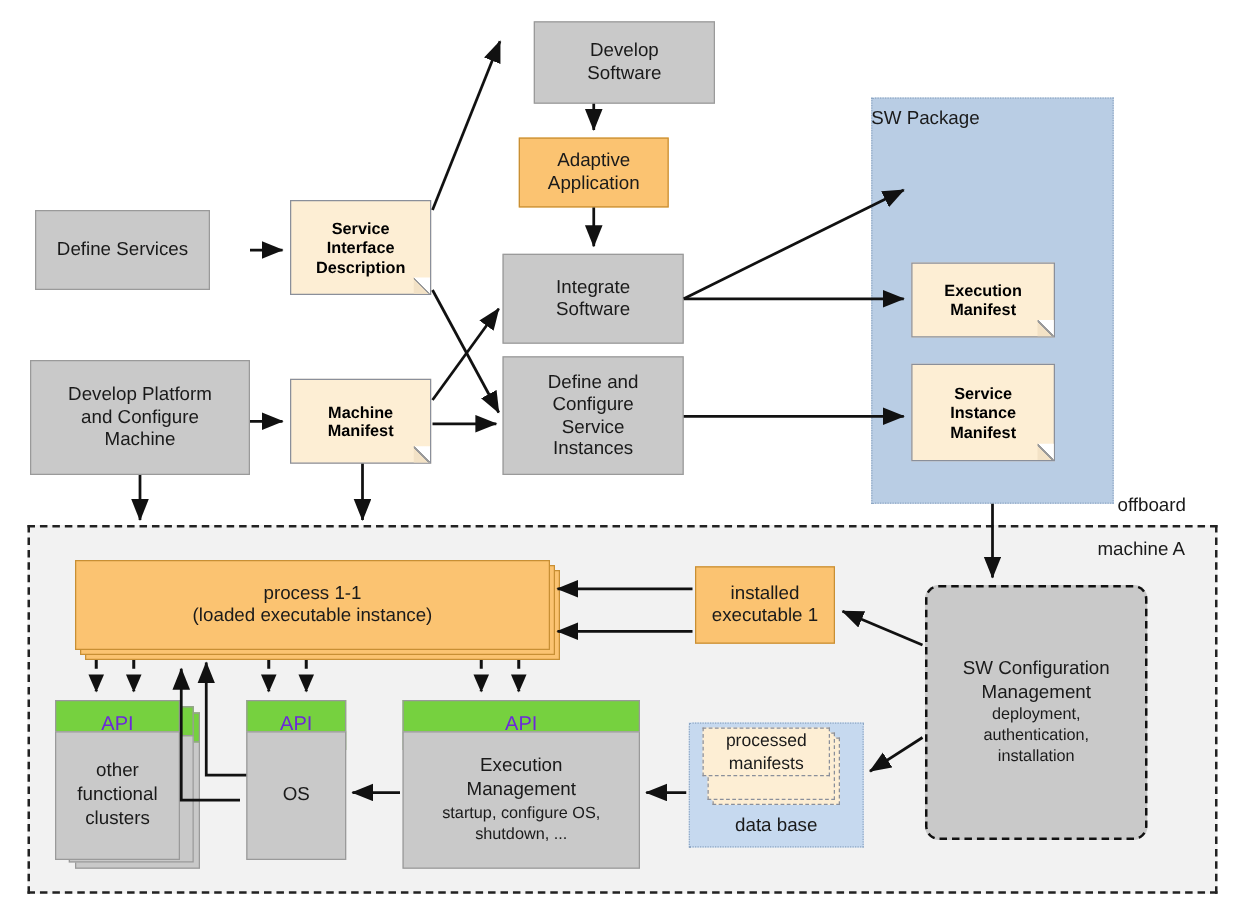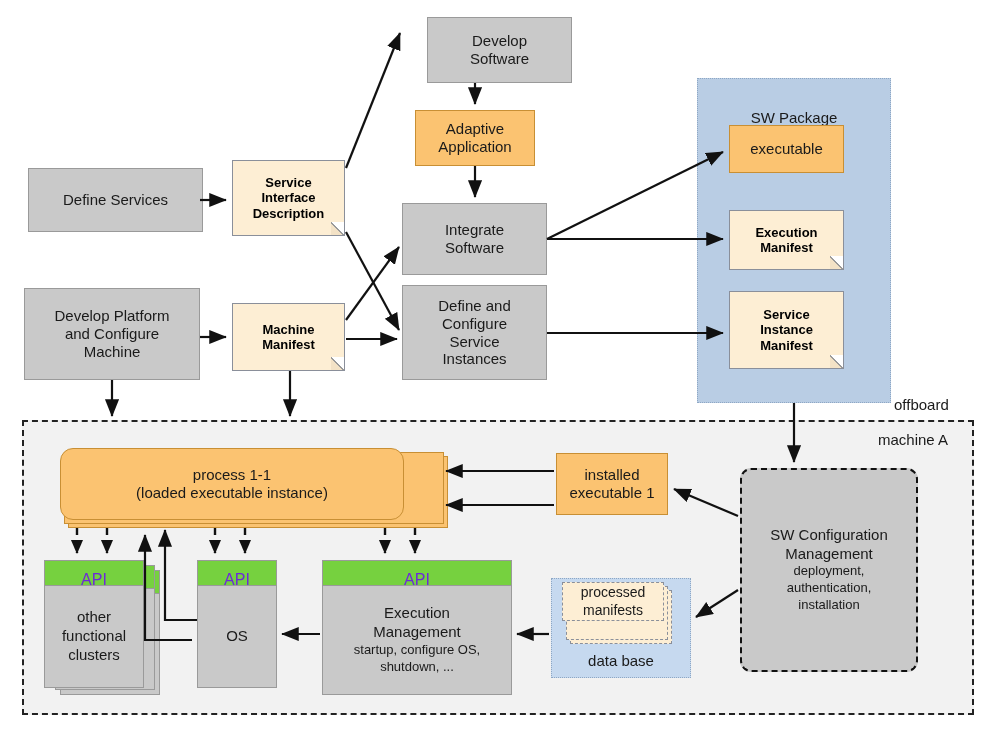--- a/index.html
+++ b/index.html
@@ -15,21 +15,21 @@
   
   .orange{background:#fbc371;border:1px solid #c88f34;color:#1a1a1a;font-size:15px;}
 
   
   .note{background:#fdeed4;border:1px solid #8a8f9a;color:#000;font-size:13px;font-weight:bold;}
   .note::after{content:"";position:absolute;right:0;bottom:0;width:13px;height:13px;
      background:linear-gradient(225deg,#ffffff 0 48%,#9a9a9a 48% 56%,#f3e2c6 56% 100%);}
 
   
   .swpkg{position:absolute;background:#b9cde4;border:1px dotted #8ea7c4;box-sizing:border-box;}
-  .panel-label{position:absolute;width:100%;text-align:center;font-size:15px;color:#1a1a1a;margin-top:23px;}
+  .panel-label{position:absolute;width:100%;text-align:left;font-size:15px;color:#1a1a1a;}
 
   .machine{position:absolute;background:#f2f2f2;border:2px dashed #222;box-sizing:border-box;}
 
   .freelabel{position:absolute;font-size:15px;color:#1a1a1a;white-space:nowrap;}
 
   
   .apibox{position:absolute;box-sizing:border-box;}
   .apihead{position:absolute;left:0;top:0;width:100%;height:40px;background:#76d13f;
      border:1px solid #9a9a9a;box-sizing:border-box;display:flex;align-items:center;
      justify-content:center;font-size:16px;color:#6d28d9;}
@@ -65,21 +65,21 @@
 <div id="stage">
 
   <div class="swpkg" style="left:697px;top:78px;width:194px;height:325px;"></div>
   <div class="panel-label" style="left:697px;top:86px;width:194px;">SW Package</div>
 
   <div class="machine" style="left:22px;top:420px;width:952px;height:295px;"></div>
 
   <div class="freelabel" style="left:894px;top:396px;">offboard</div>
   <div class="freelabel" style="left:878px;top:431px;">machine A</div>
 
-  <div class="box grey" style="left:28px;top:168px;width:175px;height:64px;">
+  <div class="box grey" style="left:28px;top:168px;width:140px;height:64px;">
     <span style="white-space:pre-line;">Define Services</span>
   </div>
 
   <div class="box note" style="left:232px;top:160px;width:113px;height:76px;">
     <span style="white-space:pre-line;">Service
 Interface
 Description</span>
   </div>
 
   <div class="box grey" style="left:402px;top:17px;width:145px;height:66px;margin-left:25px;">
@@ -108,38 +108,35 @@
 Manifest</span>
   </div>
 
   <div class="box grey" style="left:402px;top:285px;width:145px;height:95px;">
     <span style="white-space:pre-line;">Define and
 Configure
 Service
 Instances</span>
   </div>
 
-  <div class="box orange" style="left:729px;top:125px;width:115px;height:48px;">
-    <span style="white-space:pre-line;">executable</span>
-  </div>
 
   <div class="box note" style="left:729px;top:210px;width:115px;height:60px;">
     <span style="white-space:pre-line;">Execution
 Manifest</span>
   </div>
 
   <div class="box note" style="left:729px;top:291px;width:115px;height:78px;">
     <span style="white-space:pre-line;">Service
 Instance
 Manifest</span>
   </div>
 
   <div class="stko" style="left:68px;top:456px;width:380px;height:72px;"></div>
   <div class="stko" style="left:64px;top:452px;width:380px;height:72px;"></div>
-  <div class="box orange" style="left:60px;top:448px;width:344px;height:72px;flex-direction:column;border-radius:13px;">
+  <div class="box orange" style="left:60px;top:448px;width:380px;height:72px;flex-direction:column;">
     <span>process 1-1</span>
     <span>(loaded executable instance)</span>
   </div>
 
   <div class="box orange" style="left:556px;top:453px;width:112px;height:62px;">
     <span style="white-space:pre-line;">installed
 executable 1</span>
   </div>
 
   <div class="dashgrey" style="left:740px;top:468px;width:178px;height:204px;border-radius:11px;">

